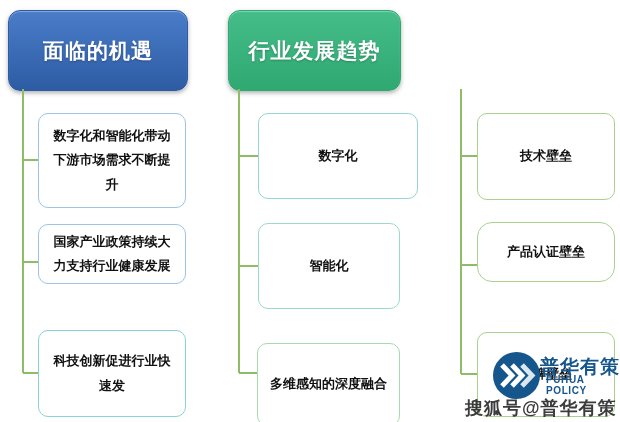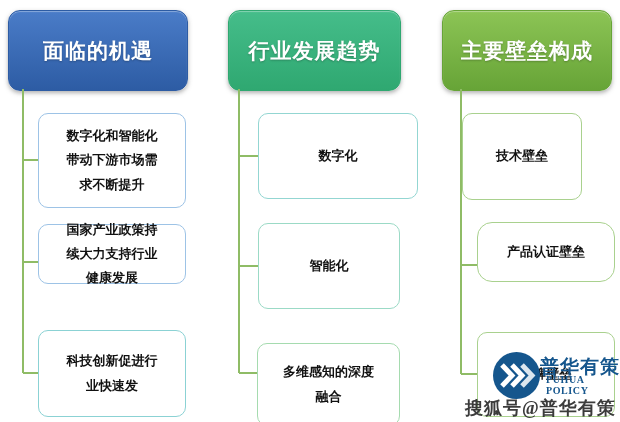--- a/index.html
+++ b/index.html
@@ -1,20 +1,20 @@
 <!DOCTYPE html>
 <html><head>
 <meta charset="utf-8">
 <style>
   html,body{margin:0;padding:0;background:#ffffff;}
   .diagram{
     position:relative;
     width:620px;height:422px;
     background:#ffffff;
-    font-family:Liberation Serif, serif;
+    font-family:Liberation Sans, sans-serif;
     overflow:hidden;
   }
   .header{
     position:absolute;
     display:flex;align-items:center;justify-content:center;
     border-radius:12px;
     background:linear-gradient(180deg, var(--c1), var(--c2));
     border:1px solid var(--c2);
     box-shadow:0 2px 4px rgba(100,100,100,.5), inset 0 1px 1px rgba(255,255,255,.35);
     color:#ffffff;
@@ -28,21 +28,21 @@
   .branch{
     position:absolute;height:2px;
     background:var(--line);
   }
   .node{
     position:absolute;
     display:flex;align-items:center;justify-content:center;
     background:#ffffff;
     border:1.5px solid #9DC3E6;
     border-radius:10px;
-    padding:4px 23px;
+    padding:4px 11px;
     box-sizing:border-box;
     text-align:center;
     color:#111111;
     font-size:13px;font-weight:bold;line-height:1.85;
   }
   .wm-logo{position:absolute;left:493px;top:352px;width:47px;height:47px;}
   .wm-name{
     position:absolute;left:540px;top:354px;
     font-size:19px;font-weight:bold;letter-spacing:1px;
   }
@@ -91,29 +91,26 @@
   <div class="node" style="left: 258px; top: 113px; width: 160px; height: 86px; border-color: rgb(147, 214, 210);">
     <span>数字化</span>
   </div>
   <div class="node" style="left: 258px; top: 223px; width: 142px; height: 86px; border-color: rgb(155, 218, 198);">
     <span>智能化</span>
   </div>
   <div class="node" style="left: 257px; top: 332px; width: 143px; height: 83px; border-color: rgb(165, 219, 175); margin-top: 11px;">
     <span>多维感知的深度融合</span>
   </div>
 
-  <div class="header" style="left: 442px; top: 10px; width: 168px; height: 79px; --c1: #8CC455; --c2: #67A437;">
-    <span>主要壁垒构成</span>
-  </div>
   <div class="trunk" style="left:460px;top:89px;height:285px"></div>
   <div class="branch" style="left:461px;top:155px;width:16px"></div>
   <div class="branch" style="left:461px;top:264px;width:16px"></div>
   <div class="branch" style="left:461px;top:373px;width:16px"></div>
 
-  <div class="node" style="left: 462px; top: 113px; width: 120px; height: 87px; border-color: rgb(169, 209, 142);">
+  <div class="node" style="left: 477px; top: 113px; width: 138px; height: 87px; border-color: rgb(169, 209, 142);">
     <span>技术壁垒</span>
   </div>
   <div class="node" style="left: 477px; top: 222px; width: 138px; height: 60px; border-color: rgb(169, 209, 142); border-radius: 15px;">
     <span>产品认证壁垒</span>
   </div>
   <div class="node" style="left: 477px; top: 332px; width: 138px; height: 85px; border-color: rgb(169, 209, 142);">
     <span>品牌壁垒</span>
   </div>
 
   <div class="wm-logo" style="--logo: #15568D;">

